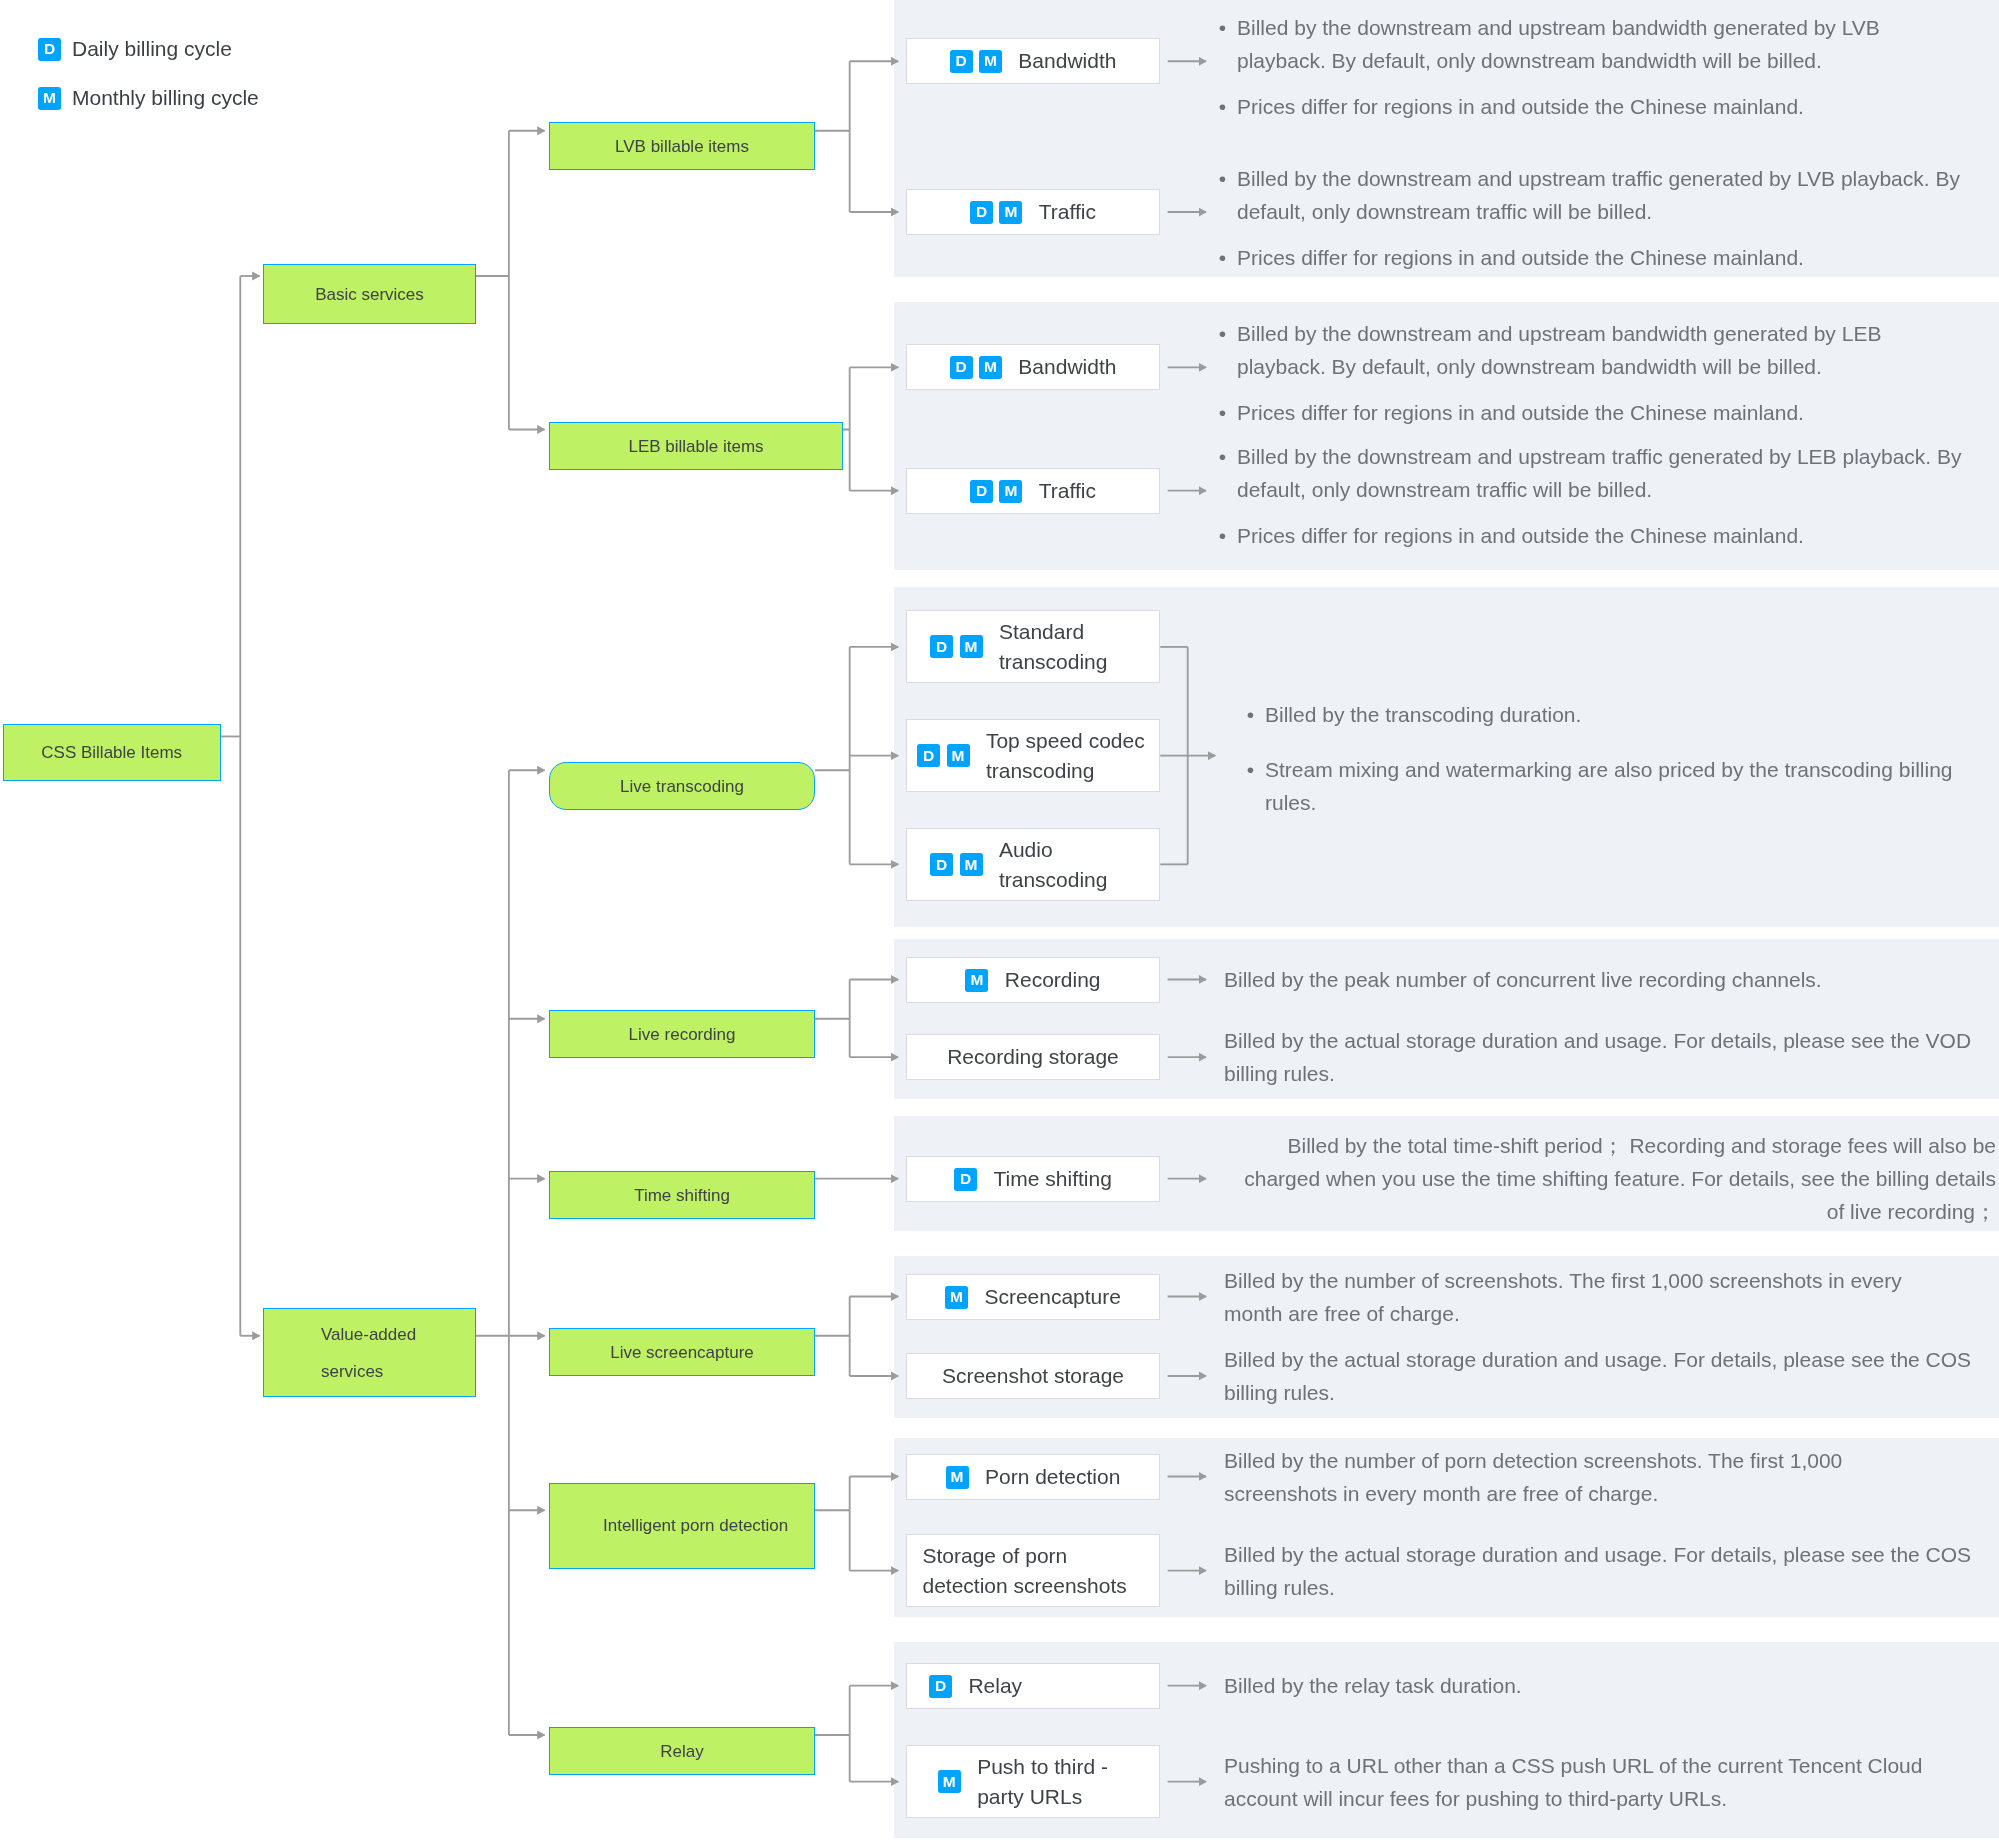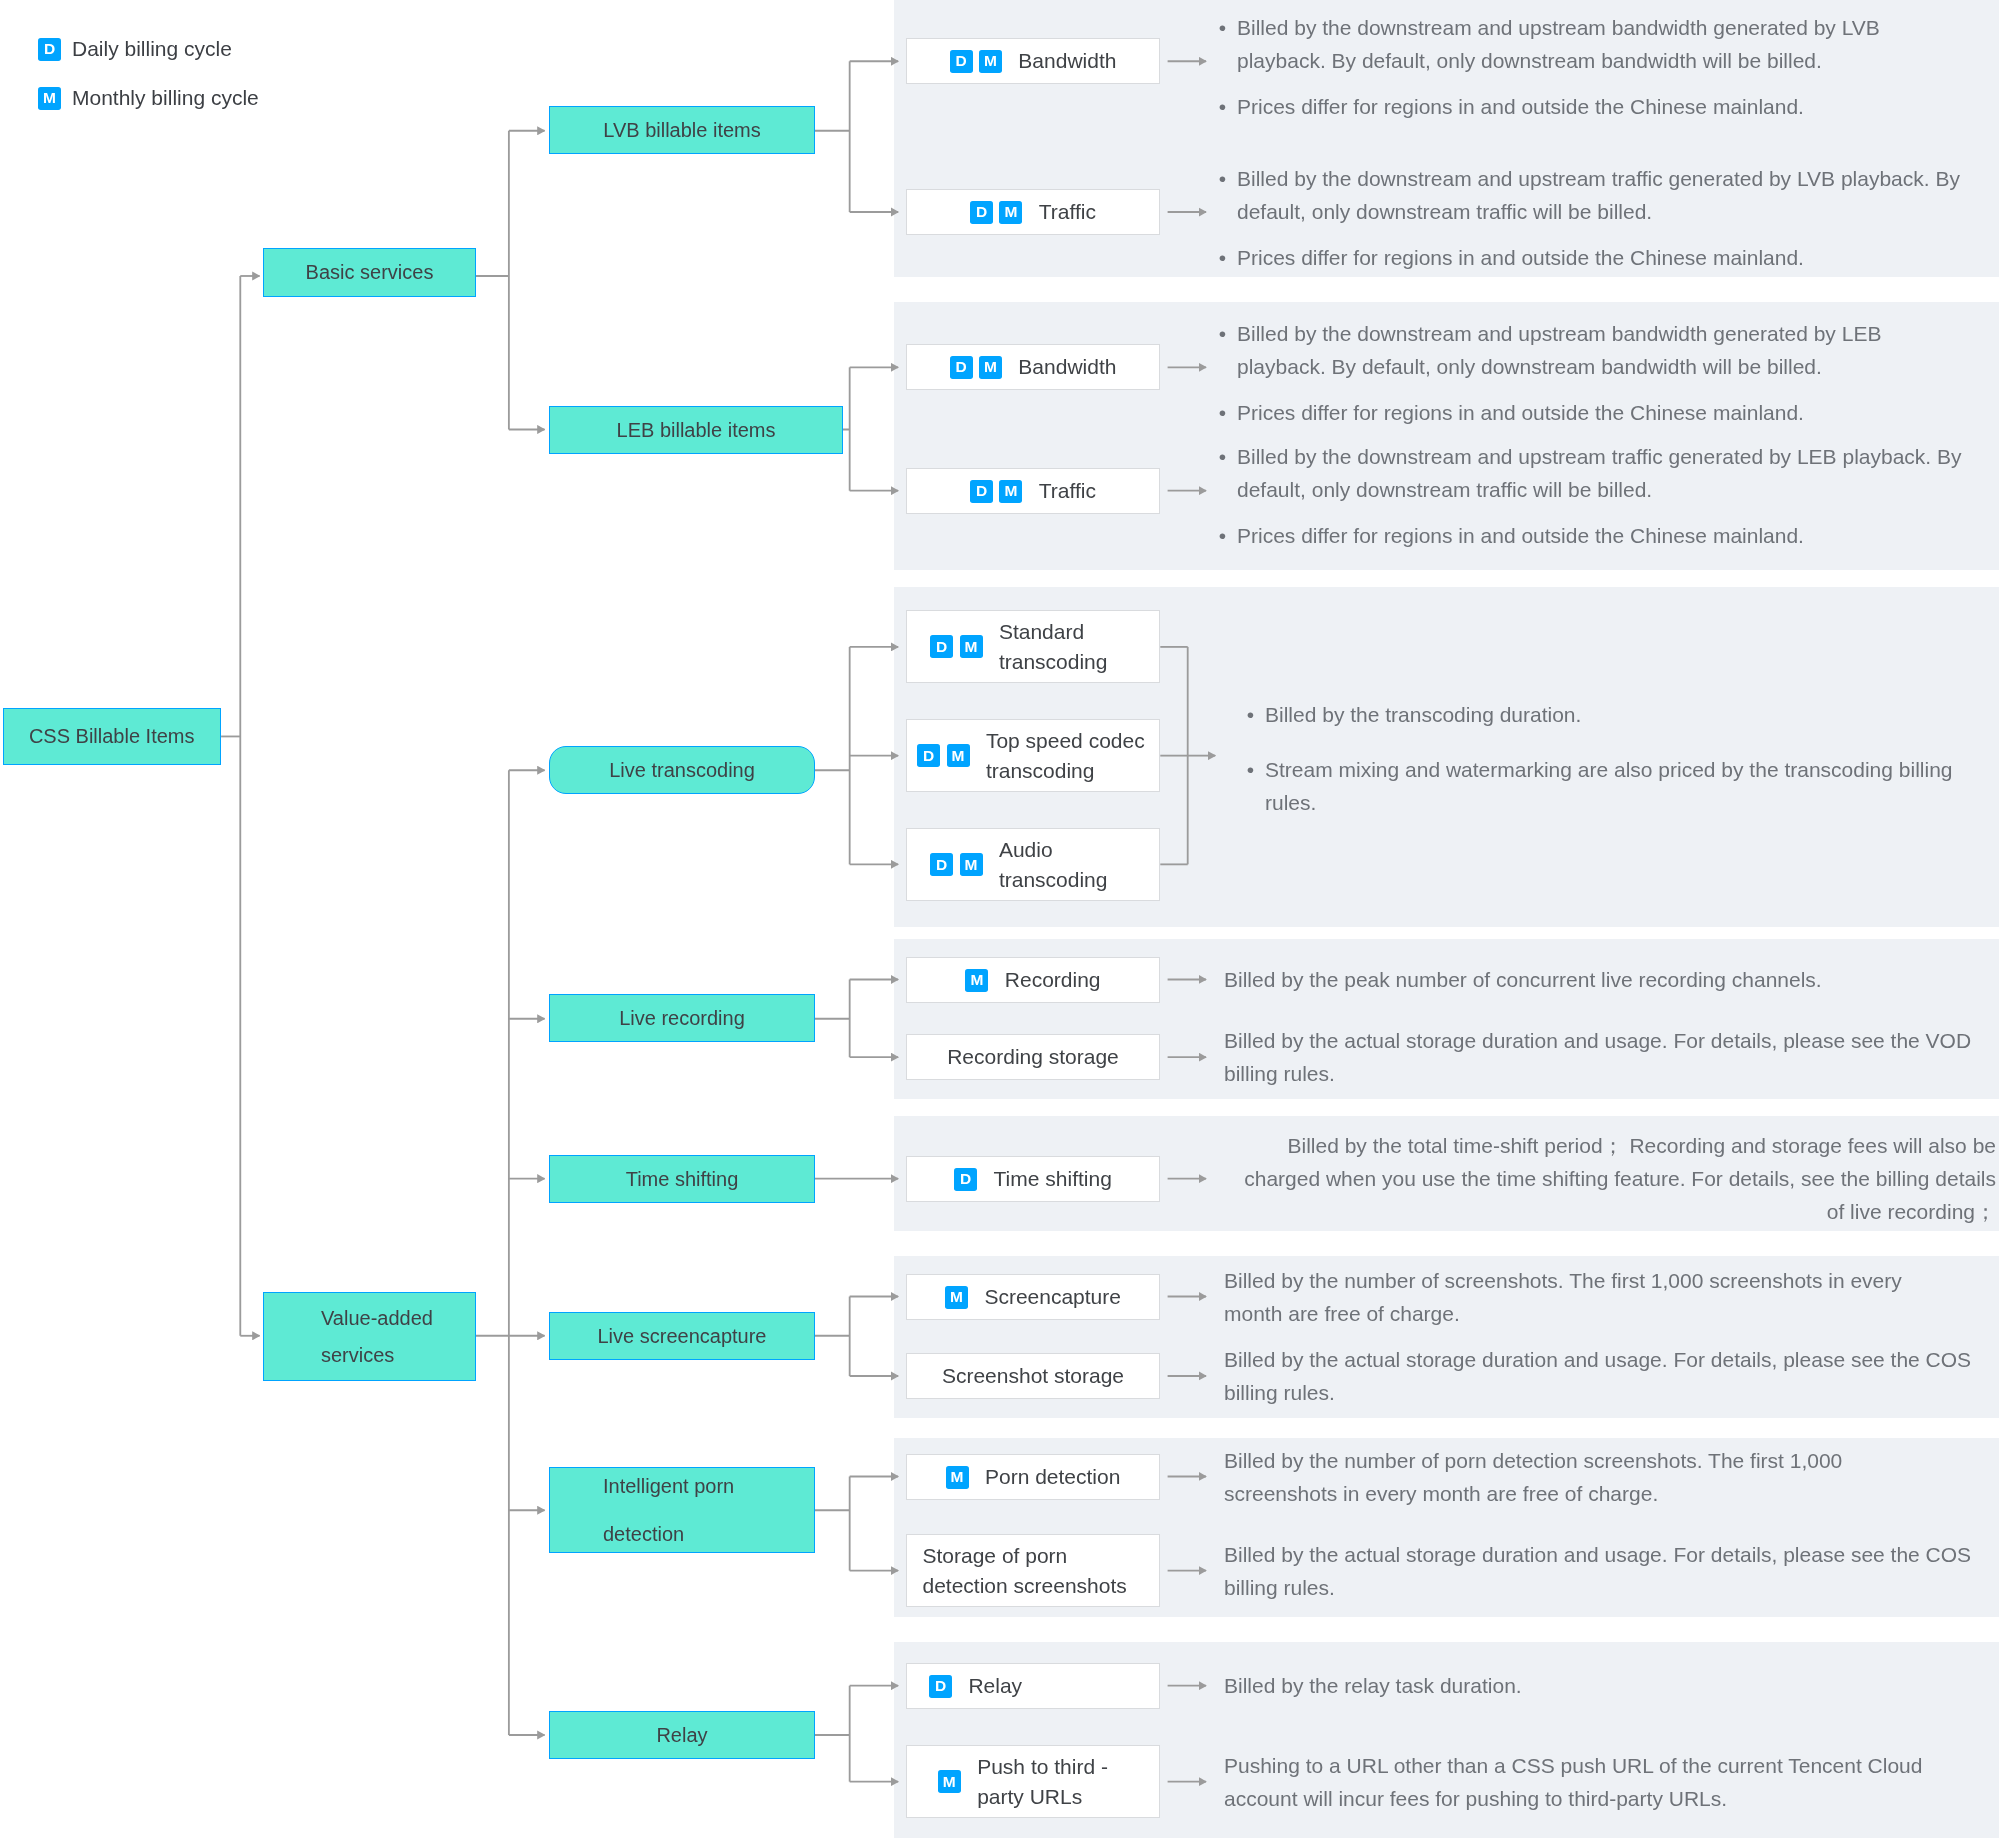--- a/index.html
+++ b/index.html
@@ -1,22 +1,22 @@
 <!DOCTYPE html>
 <html style="font-size:14.6px"><head>
 <meta charset="utf-8">
 <style>
   html,body{margin:0;padding:0;background:#fff;}
   #canvas{position:relative;width:1999px;height:1842px;background:#fff;
           font-family:"Liberation Sans", sans-serif;overflow:hidden;}
   .panel{position:absolute;left:894px;width:1106px;background:#eef1f5;z-index:0;}
   #lines{position:absolute;left:0;top:0;z-index:1;}
-  .nodeB{position:absolute;background:#5eead4;border:1.8px solid #00a4ff;box-sizing:border-box;
+  .nodeB{position:absolute;background:#bef264;border:1.8px solid #00a4ff;box-sizing:border-box;
          display:flex;align-items:center;justify-content:center;
-         font-size:20px;color:#3f4246;z-index:2;line-height:37px;}
+         font-size:17px;color:#3f4246;z-index:2;line-height:37px;margin-top:16px;}
   .nodeB.leftpad{justify-content:flex-start;text-align:left;}
   .item{position:absolute;left:906px;width:254px;background:#fff;border:1.8px solid #d9dbde;
         box-sizing:border-box;display:flex;align-items:center;justify-content:center;
         gap:16.4px;font-size:21px;color:#3f4246;z-index:2;line-height:30px;padding:0 9.1px;}
   .item .label{text-align:left;}
   .badges{display:flex;gap:6.4px;flex:none;}
   .badge{width:23px;height:23px;background:#00a4ff;color:#fff;border-radius:2.7px;
          font-size:15.5px;font-weight:bold;display:flex;align-items:center;justify-content:center;}
   .desc{position:absolute;font-size:21px;line-height:33px;color:#6e7278;z-index:2;}
   .bullet{position:relative;padding-left:22px;margin-bottom:12.8px;}
@@ -127,21 +127,21 @@
   <div class="legend" style="left:38px;top:37px;">
     <span class="badge">D</span>
     <span>Daily billing cycle</span>
   </div>
   <div class="legend" style="left:38px;top:86px;">
     <span class="badge">M</span>
     <span>Monthly billing cycle</span>
   </div>
 
   <div class="nodeB" style="left:2.7px;top:708px;width:218px;height:57px;">CSS Billable Items</div>
-  <div class="nodeB" style="left:263px;top:248px;width:213px;height:49px;">Basic services</div>
+  <div class="nodeB" style="left:263px;top:248px;width:213px;height:60px;">Basic services</div>
   <div class="nodeB leftpad" style="left:263px;top:1292px;width:213px;height:89px;padding-left:57px;">Value-added services</div>
 
   <div class="nodeB" style="left:549px;top:106px;width:266px;height:48px;">LVB billable items</div>
   <div class="nodeB" style="left:549px;top:406px;width:294px;height:48px;">LEB billable items</div>
   <div class="nodeB" style="left:549px;top:746px;width:266px;height:48px;border-radius:17px;">Live transcoding</div>
   <div class="nodeB" style="left:549px;top:994px;width:266px;height:48px;">Live recording</div>
   <div class="nodeB" style="left:549px;top:1155px;width:266px;height:48px;">Time shifting</div>
   <div class="nodeB" style="left:549px;top:1312px;width:266px;height:48px;">Live screencapture</div>
   <div class="nodeB leftpad" style="left:549px;top:1467px;width:266px;height:86px;padding-left:53px;line-height:48px;">Intelligent porn detection</div>
   <div class="nodeB" style="left:549px;top:1711px;width:266px;height:48px;">Relay</div>

